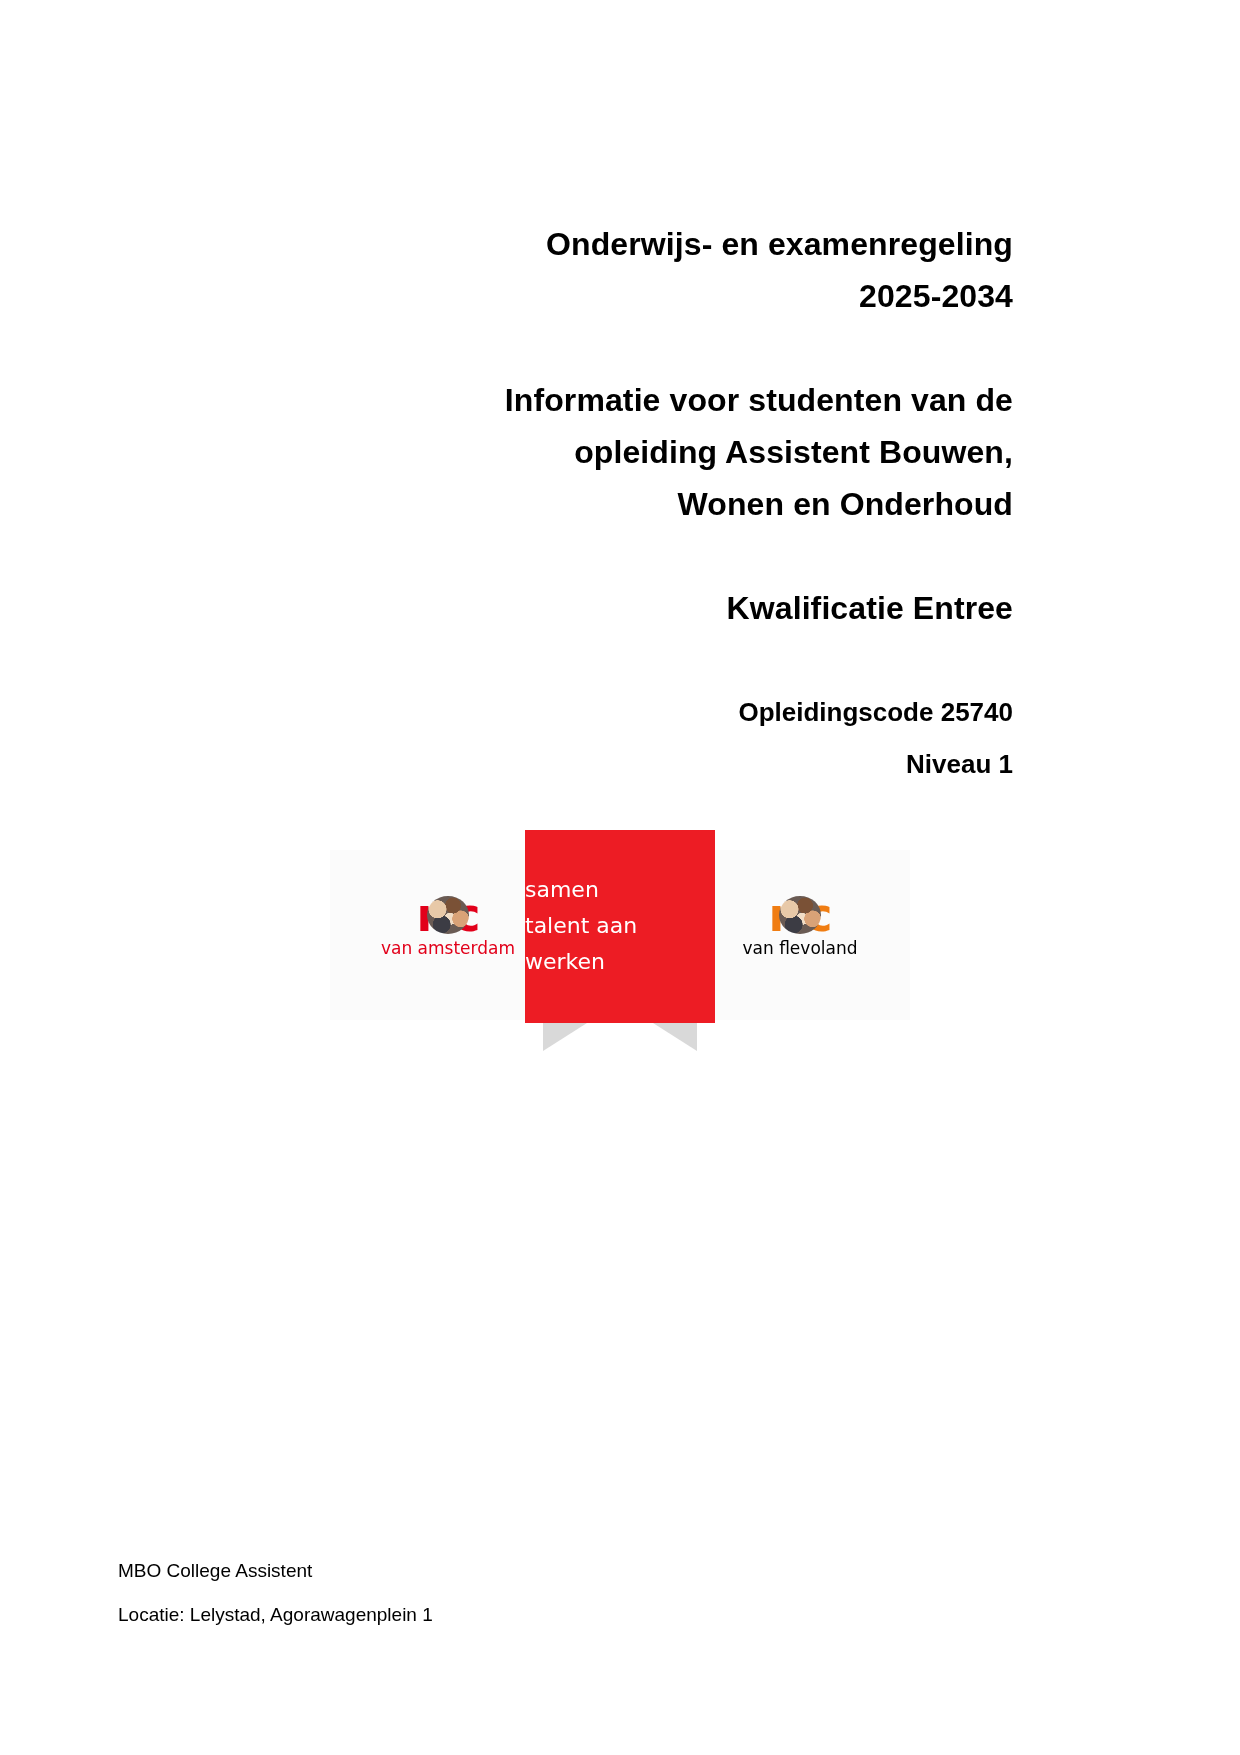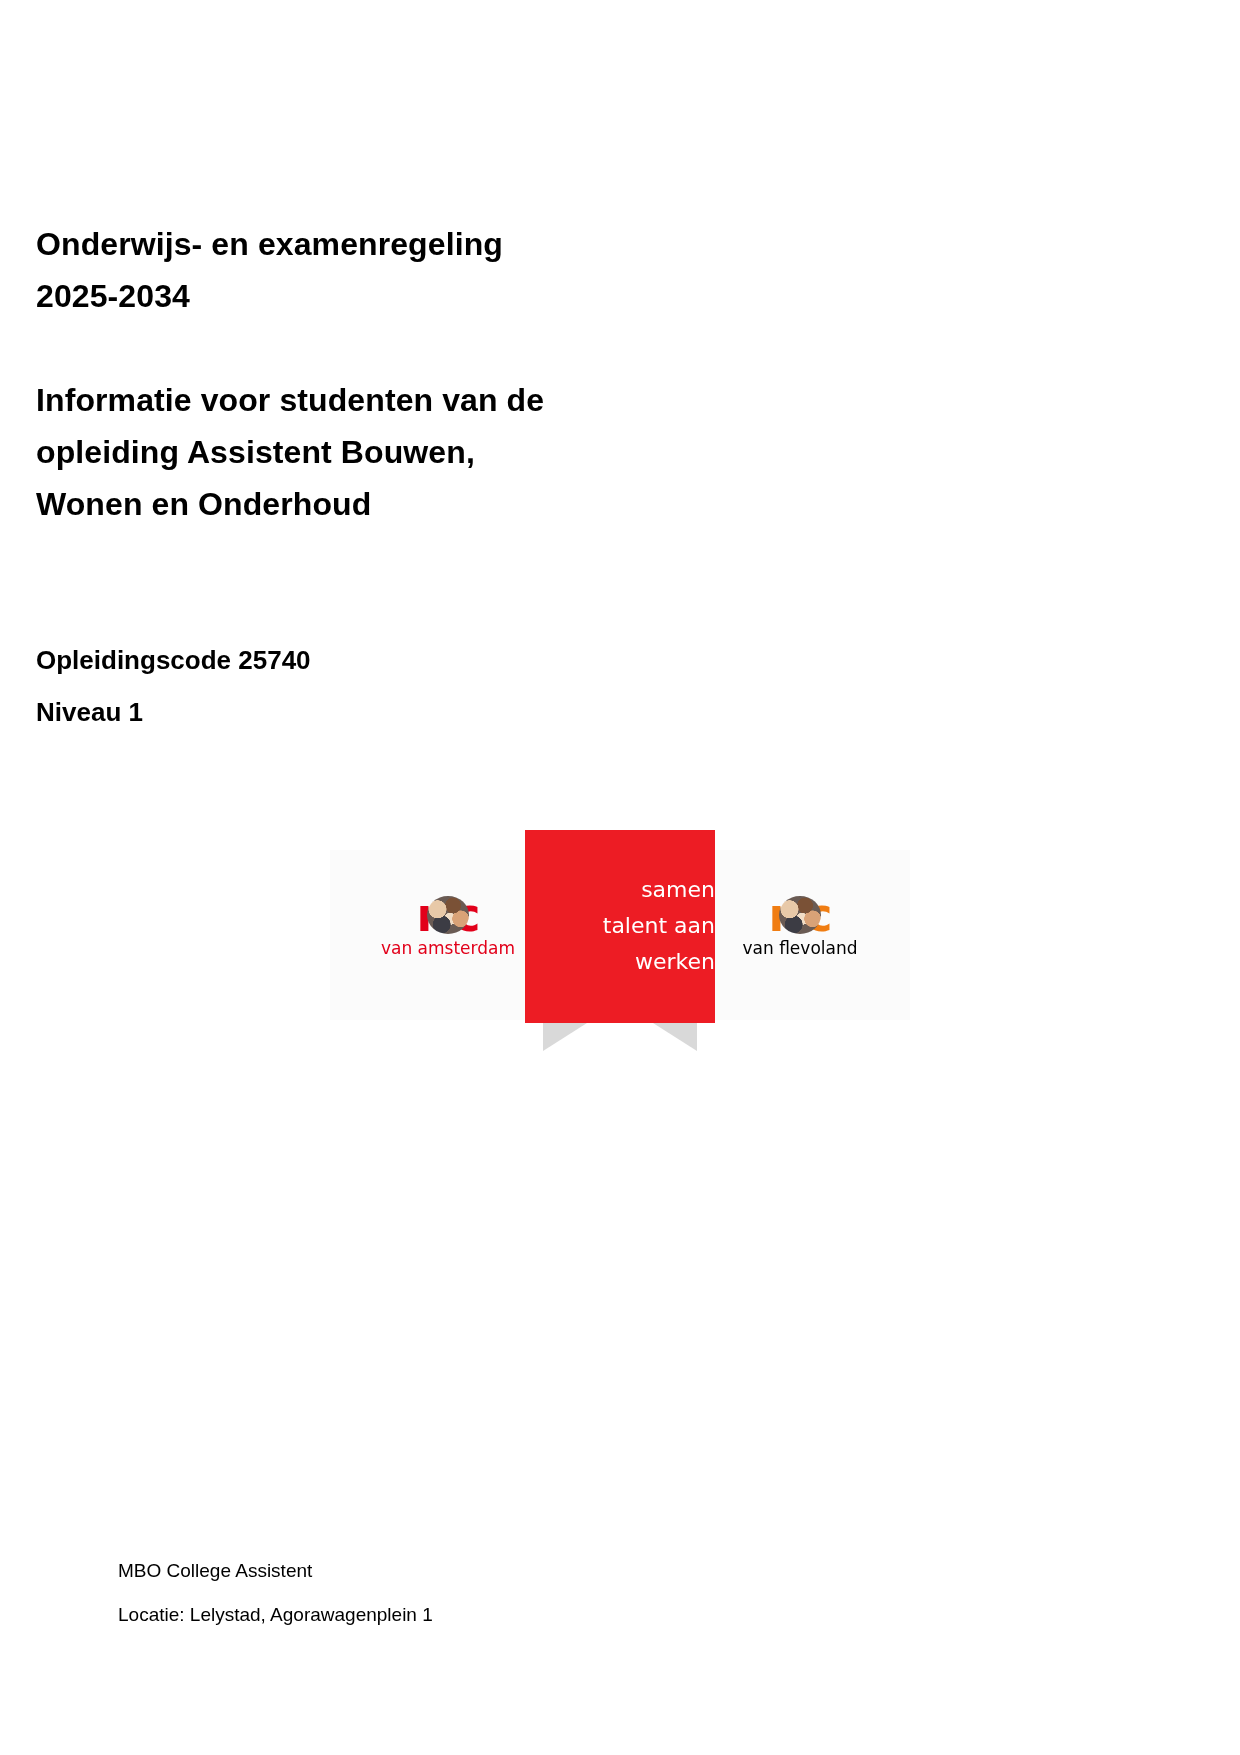--- a/index.html
+++ b/index.html
@@ -22,22 +22,21 @@
     height: 1755px;
     box-sizing: border-box;
   }
 
   
   .title-block {
     position: absolute;
     top: 218px;
     left: 0;
     width: 1013px;
-    text-align: left;
-    padding-left: 36px;
+    text-align: right;
   }
 
   .title-line {
     font-size: 32px;
     font-weight: bold;
     line-height: 52px;
     letter-spacing: 0.1px;
   }
 
   .spacer-line {
@@ -158,21 +157,21 @@
     height: 0;
     border-right: 44px solid #d9d9d9;
     border-bottom: 28px solid transparent;
   }
 
   .center-text {
     position: absolute;
     top: 42px;
     left: 0;
     width: 190px;
-    text-align: right;
+    text-align: left;
     color: #ffffff;
     font-family: "DejaVu Sans", sans-serif;
     font-size: 22px;
     line-height: 36px;
   }
 
   
   .footer {
     position: absolute;
     left: 118px;
@@ -194,20 +193,21 @@
     <div class="title-line">2025-2034</div>
 
     <div class="spacer-line"></div>
 
     <div class="title-line">Informatie voor studenten van de</div>
     <div class="title-line">opleiding Assistent Bouwen,</div>
     <div class="title-line">Wonen en Onderhoud</div>
 
     <div class="spacer-line"></div>
 
+    <div class="title-line">Kwalificatie Entree</div>
 
     <div class="spacer-line"></div>
 
     <div class="sub-line">Opleidingscode 25740</div>
     <div class="sub-line">Niveau 1</div>
   </div>
 
   <div class="logo-wrap">
     <div class="logo-bg"></div>
 

